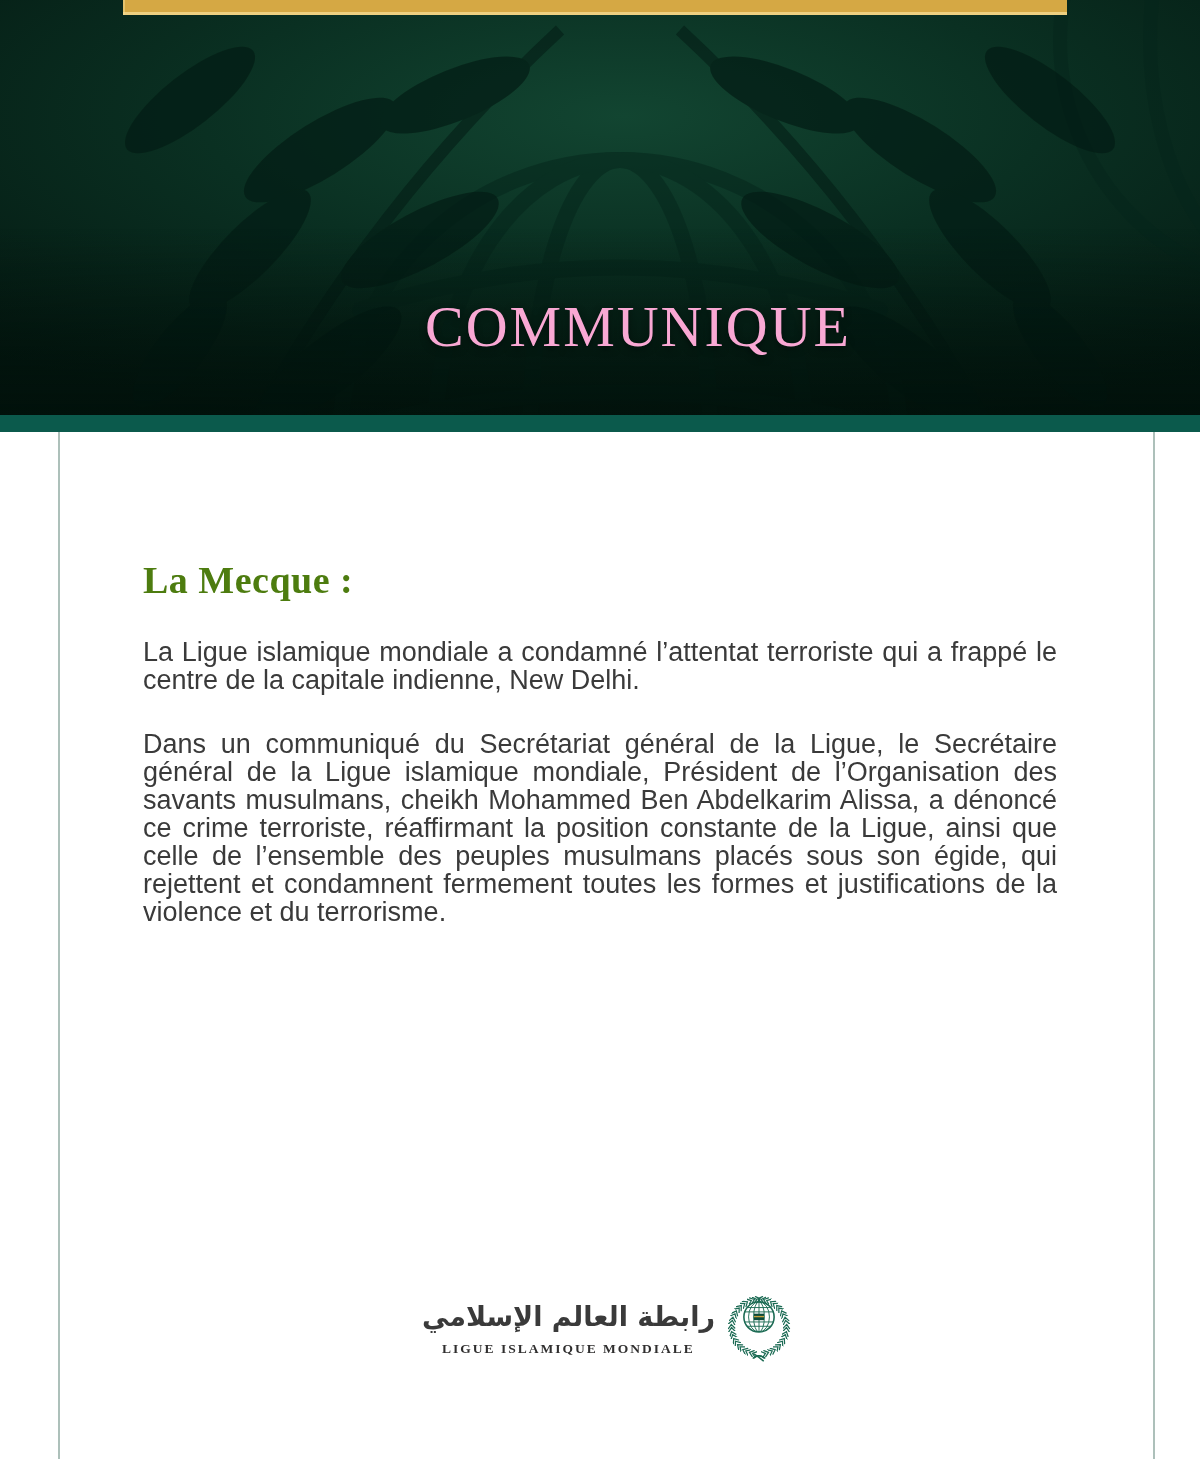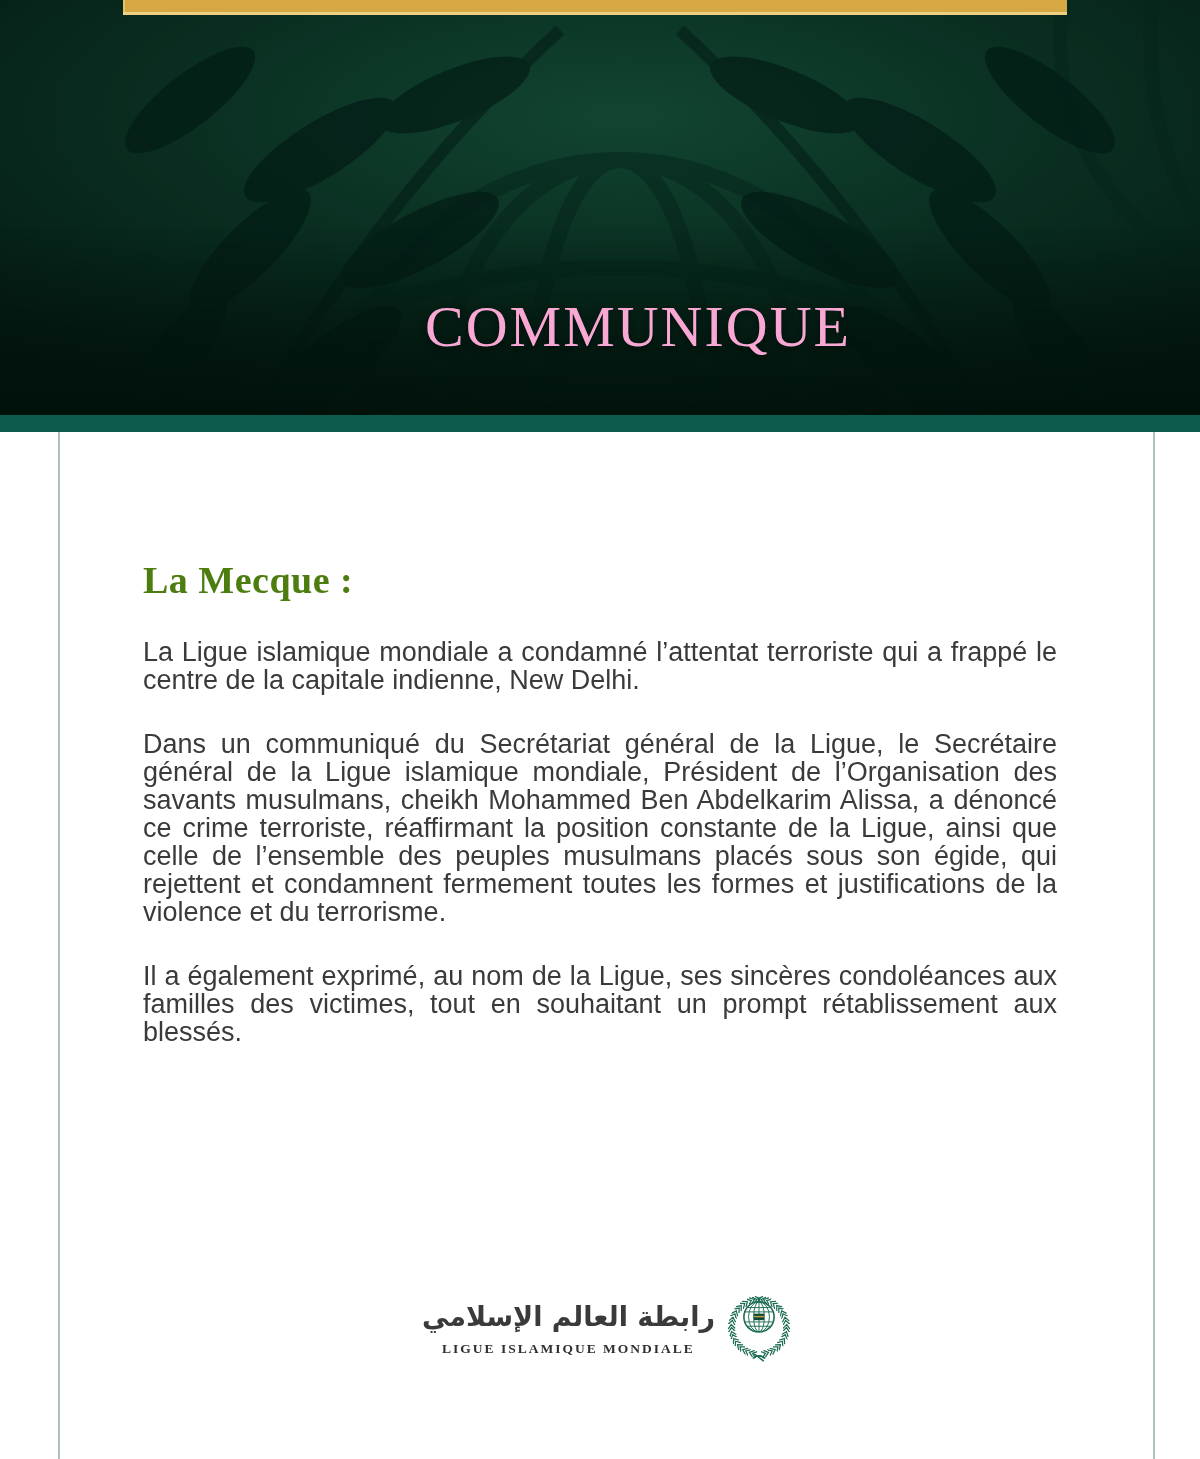--- a/index.html
+++ b/index.html
@@ -188,21 +188,20 @@
 
   <div class="teal-band"></div>
 
   <div class="rule left"></div>
   <div class="rule right"></div>
 
   <div class="content">
     <h2>La Mecque :</h2>
     <p>La Ligue islamique mondiale a condamné l’attentat terroriste qui a frappé le centre de la capitale indienne, New Delhi.</p>
     <p>Dans un communiqué du Secrétariat général de la Ligue, le Secrétaire général de la Ligue islamique mondiale, Président de l’Organisation des savants musulmans, cheikh Mohammed Ben Abdelkarim Alissa, a dénoncé ce crime terroriste, réaffirmant la position constante de la Ligue, ainsi que celle de l’ensemble des peuples musulmans placés sous son égide, qui rejettent et condamnent fermement toutes les formes et justifications de la violence et du terrorisme.</p>
-    <p>Il a également exprimé, au nom de la Ligue, ses sincères condoléances aux familles des victimes, tout en souhaitant un prompt rétablissement aux blessés.</p>
   </div>
 
   <div class="logo-row">
     <div class="logo-text">
       <div class="logo-arabic">رابطة العالم الإسلامي</div>
       <div class="logo-latin">LIGUE ISLAMIQUE MONDIALE</div>
     </div>
 
     <svg class="emblem" width="72" height="78" viewBox="0 0 100 108" aria-hidden="true">
       <defs>

